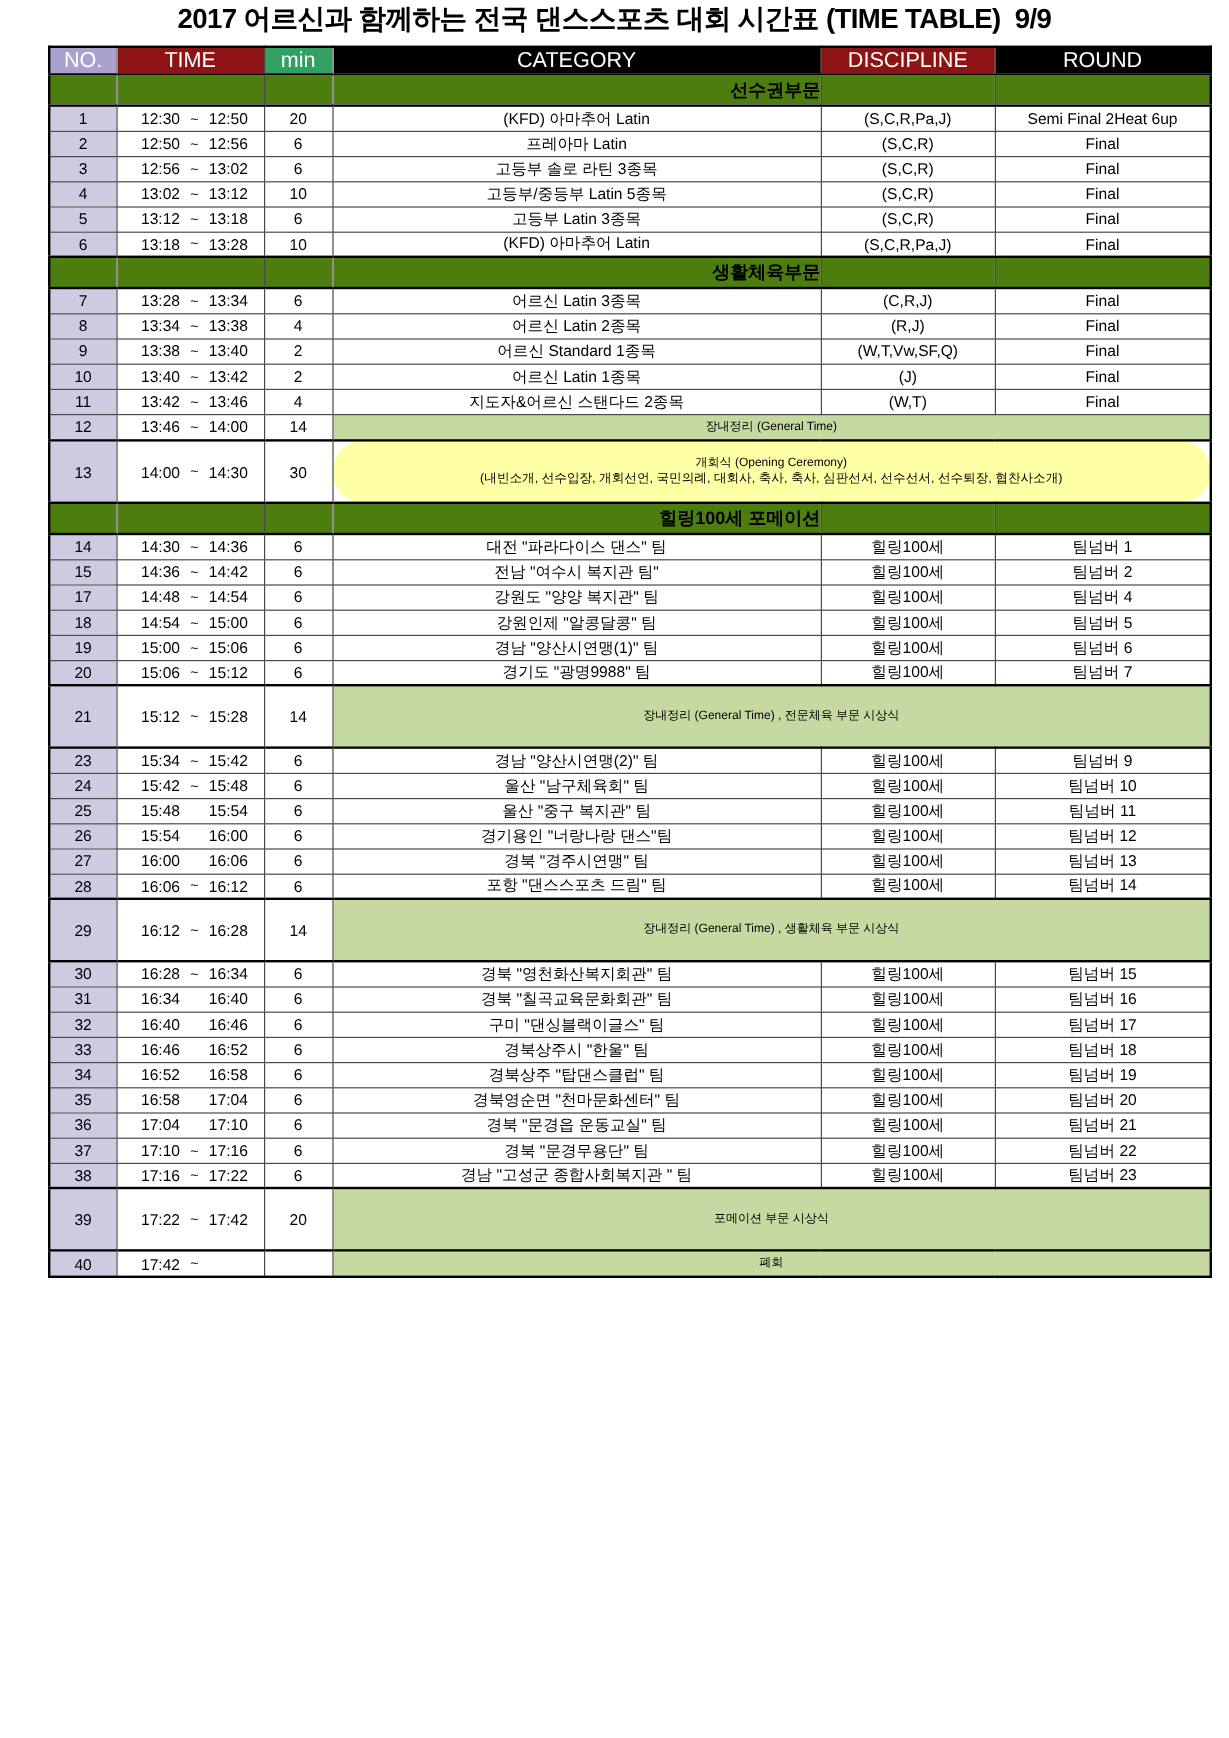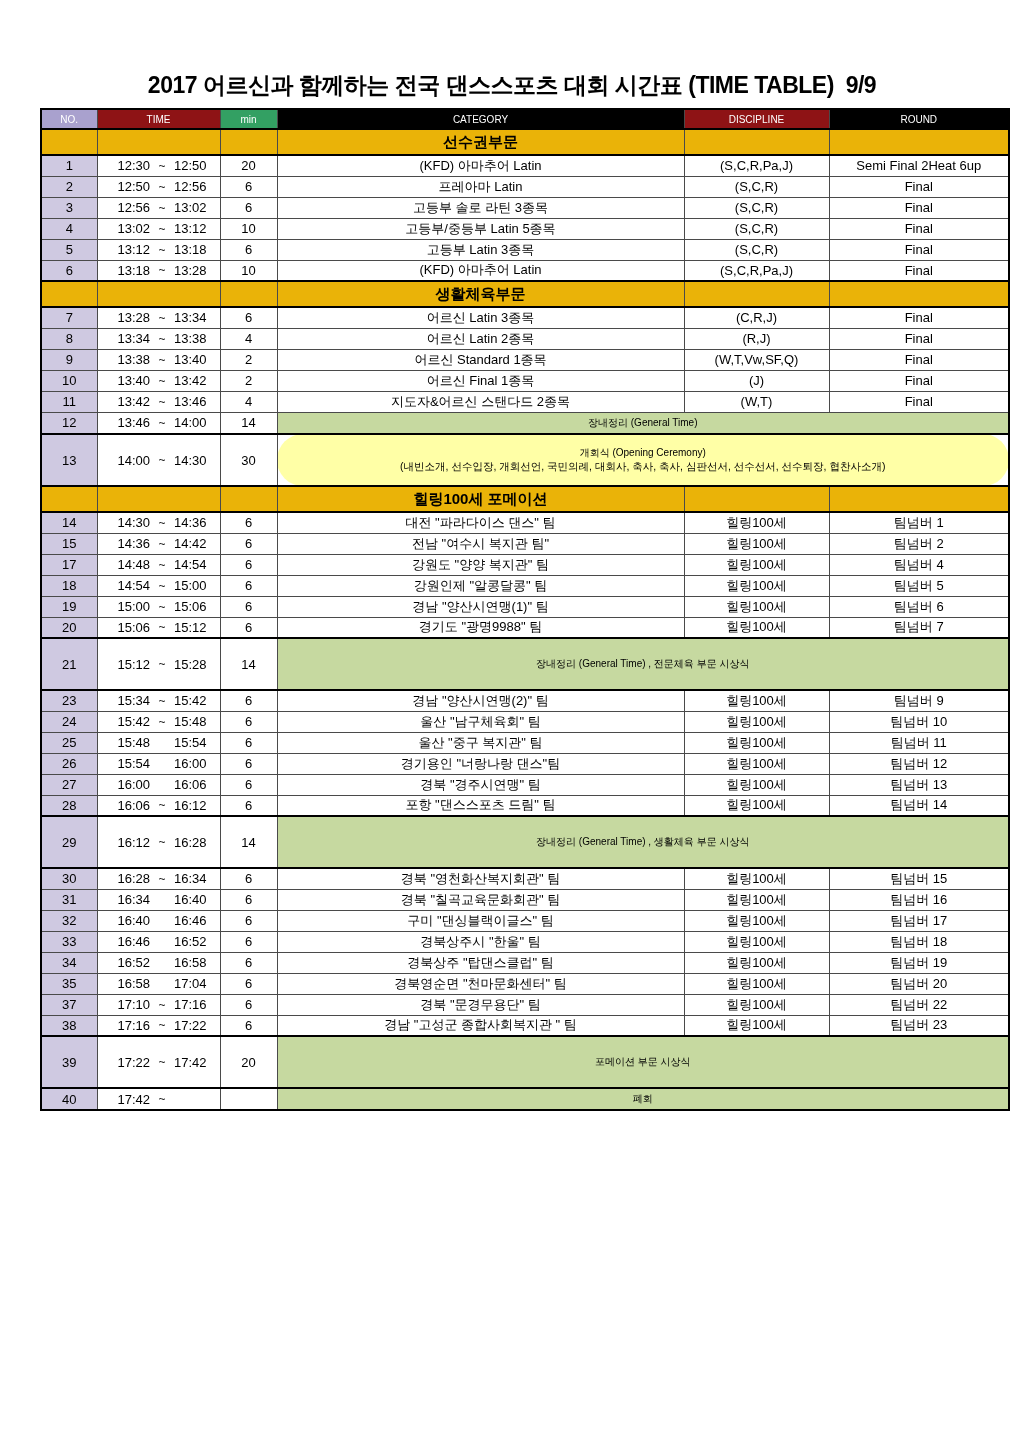--- a/index.html
+++ b/index.html
@@ -4,21 +4,20 @@
 <style>
   * { box-sizing: border-box; }
   html, body { margin: 0; padding: 0; background: #ffffff; }
   body {
     width: 1024px; height: 1448px;
     font-family: "Liberation Sans", "DejaVu Sans", sans-serif;
     color: #000;
   }
   .page { position: relative; width: 1024px; height: 1448px; overflow: hidden; }
   .title {
-    padding-top: 70px;
     text-align: center;
     font-size: 23px;
     font-weight: bold;
     color: #000;
     letter-spacing: -0.5px;
     white-space: pre;
   }
   table.tt {
     border-collapse: collapse;
     table-layout: fixed;
@@ -30,37 +29,38 @@
     border: 1px solid #4a4a4a;
     padding: 0;
     text-align: center;
     vertical-align: middle;
     font-size: 13px;
     overflow: hidden;
     white-space: nowrap;
   }
   
   .tt thead tr { height: 20px; }
-  .tt th { color: #fff; font-weight: normal; font-size: 10px; }
+  .tt th { color: #fff; font-weight: normal; font-size: 18px; }
   .th-no    { background: #a9a1ce; }
   .th-time  { background: #8e1315; }
   .th-min   { background: #33a063; }
   .th-cat   { background: #000000; }
   .th-disc  { background: #8e1315; }
   .th-round { background: #000000; }
   
   tr.event  { height: 21px; }
   tr.section{ height: 26px; }
   tr.merged { height: 22px; }
   tr.merged.tall  { height: 52px; }
   tr.merged.xtall { height: 52px; }
   tr.section td {
-    background: #eab308;
+    background: #4d7c0f;
     border-top: 2px solid #000;
     border-bottom: 2px solid #000;
+    text-align: right;
   }
   tr.section td.c-cat { font-weight: bold; font-size: 15px; color: #000; }
   tr.merged.tall td, tr.merged.xtall td {
     border-top: 2px solid #000;
     border-bottom: 2px solid #000;
   }
   td.c-no { background: #cfc9e1; }
   td.bg-green  { background: #c6d9a0; }
   td.bg-yellow { background: #ffffa6; border-radius: 26px; }
   
@@ -248,21 +248,21 @@
         <tr class="event">
           <td class="c-no">10</td>
           <td class="c-time">
             <div class="time-wrap">
               <span class="t-start">13:40</span>
               <span class="t-sep">~</span>
               <span class="t-end">13:42</span>
             </div>
           </td>
           <td class="c-min">2</td>
-          <td class="c-cat">어르신 Final 1종목</td>
+          <td class="c-cat">어르신 Latin 1종목</td>
           <td class="c-disc">(J)</td>
           <td class="c-round">Final</td>
         </tr>
         <tr class="event">
           <td class="c-no">11</td>
           <td class="c-time">
             <div class="time-wrap">
               <span class="t-start">13:42</span>
               <span class="t-sep">~</span>
               <span class="t-end">13:46</span>
@@ -582,20 +582,34 @@
             <div class="time-wrap">
               <span class="t-start">16:58</span>
               <span class="t-sep"></span>
               <span class="t-end">17:04</span>
             </div>
           </td>
           <td class="c-min">6</td>
           <td class="c-cat">경북영순면 "천마문화센터" 팀</td>
           <td class="c-disc">힐링100세</td>
           <td class="c-round">팀넘버 20</td>
+        </tr>
+        <tr class="event">
+          <td class="c-no">36</td>
+          <td class="c-time">
+            <div class="time-wrap">
+              <span class="t-start">17:04</span>
+              <span class="t-sep"></span>
+              <span class="t-end">17:10</span>
+            </div>
+          </td>
+          <td class="c-min">6</td>
+          <td class="c-cat">경북 "문경읍 운동교실" 팀</td>
+          <td class="c-disc">힐링100세</td>
+          <td class="c-round">팀넘버 21</td>
         </tr>
         <tr class="event">
           <td class="c-no">37</td>
           <td class="c-time">
             <div class="time-wrap">
               <span class="t-start">17:10</span>
               <span class="t-sep">~</span>
               <span class="t-end">17:16</span>
             </div>
           </td>

